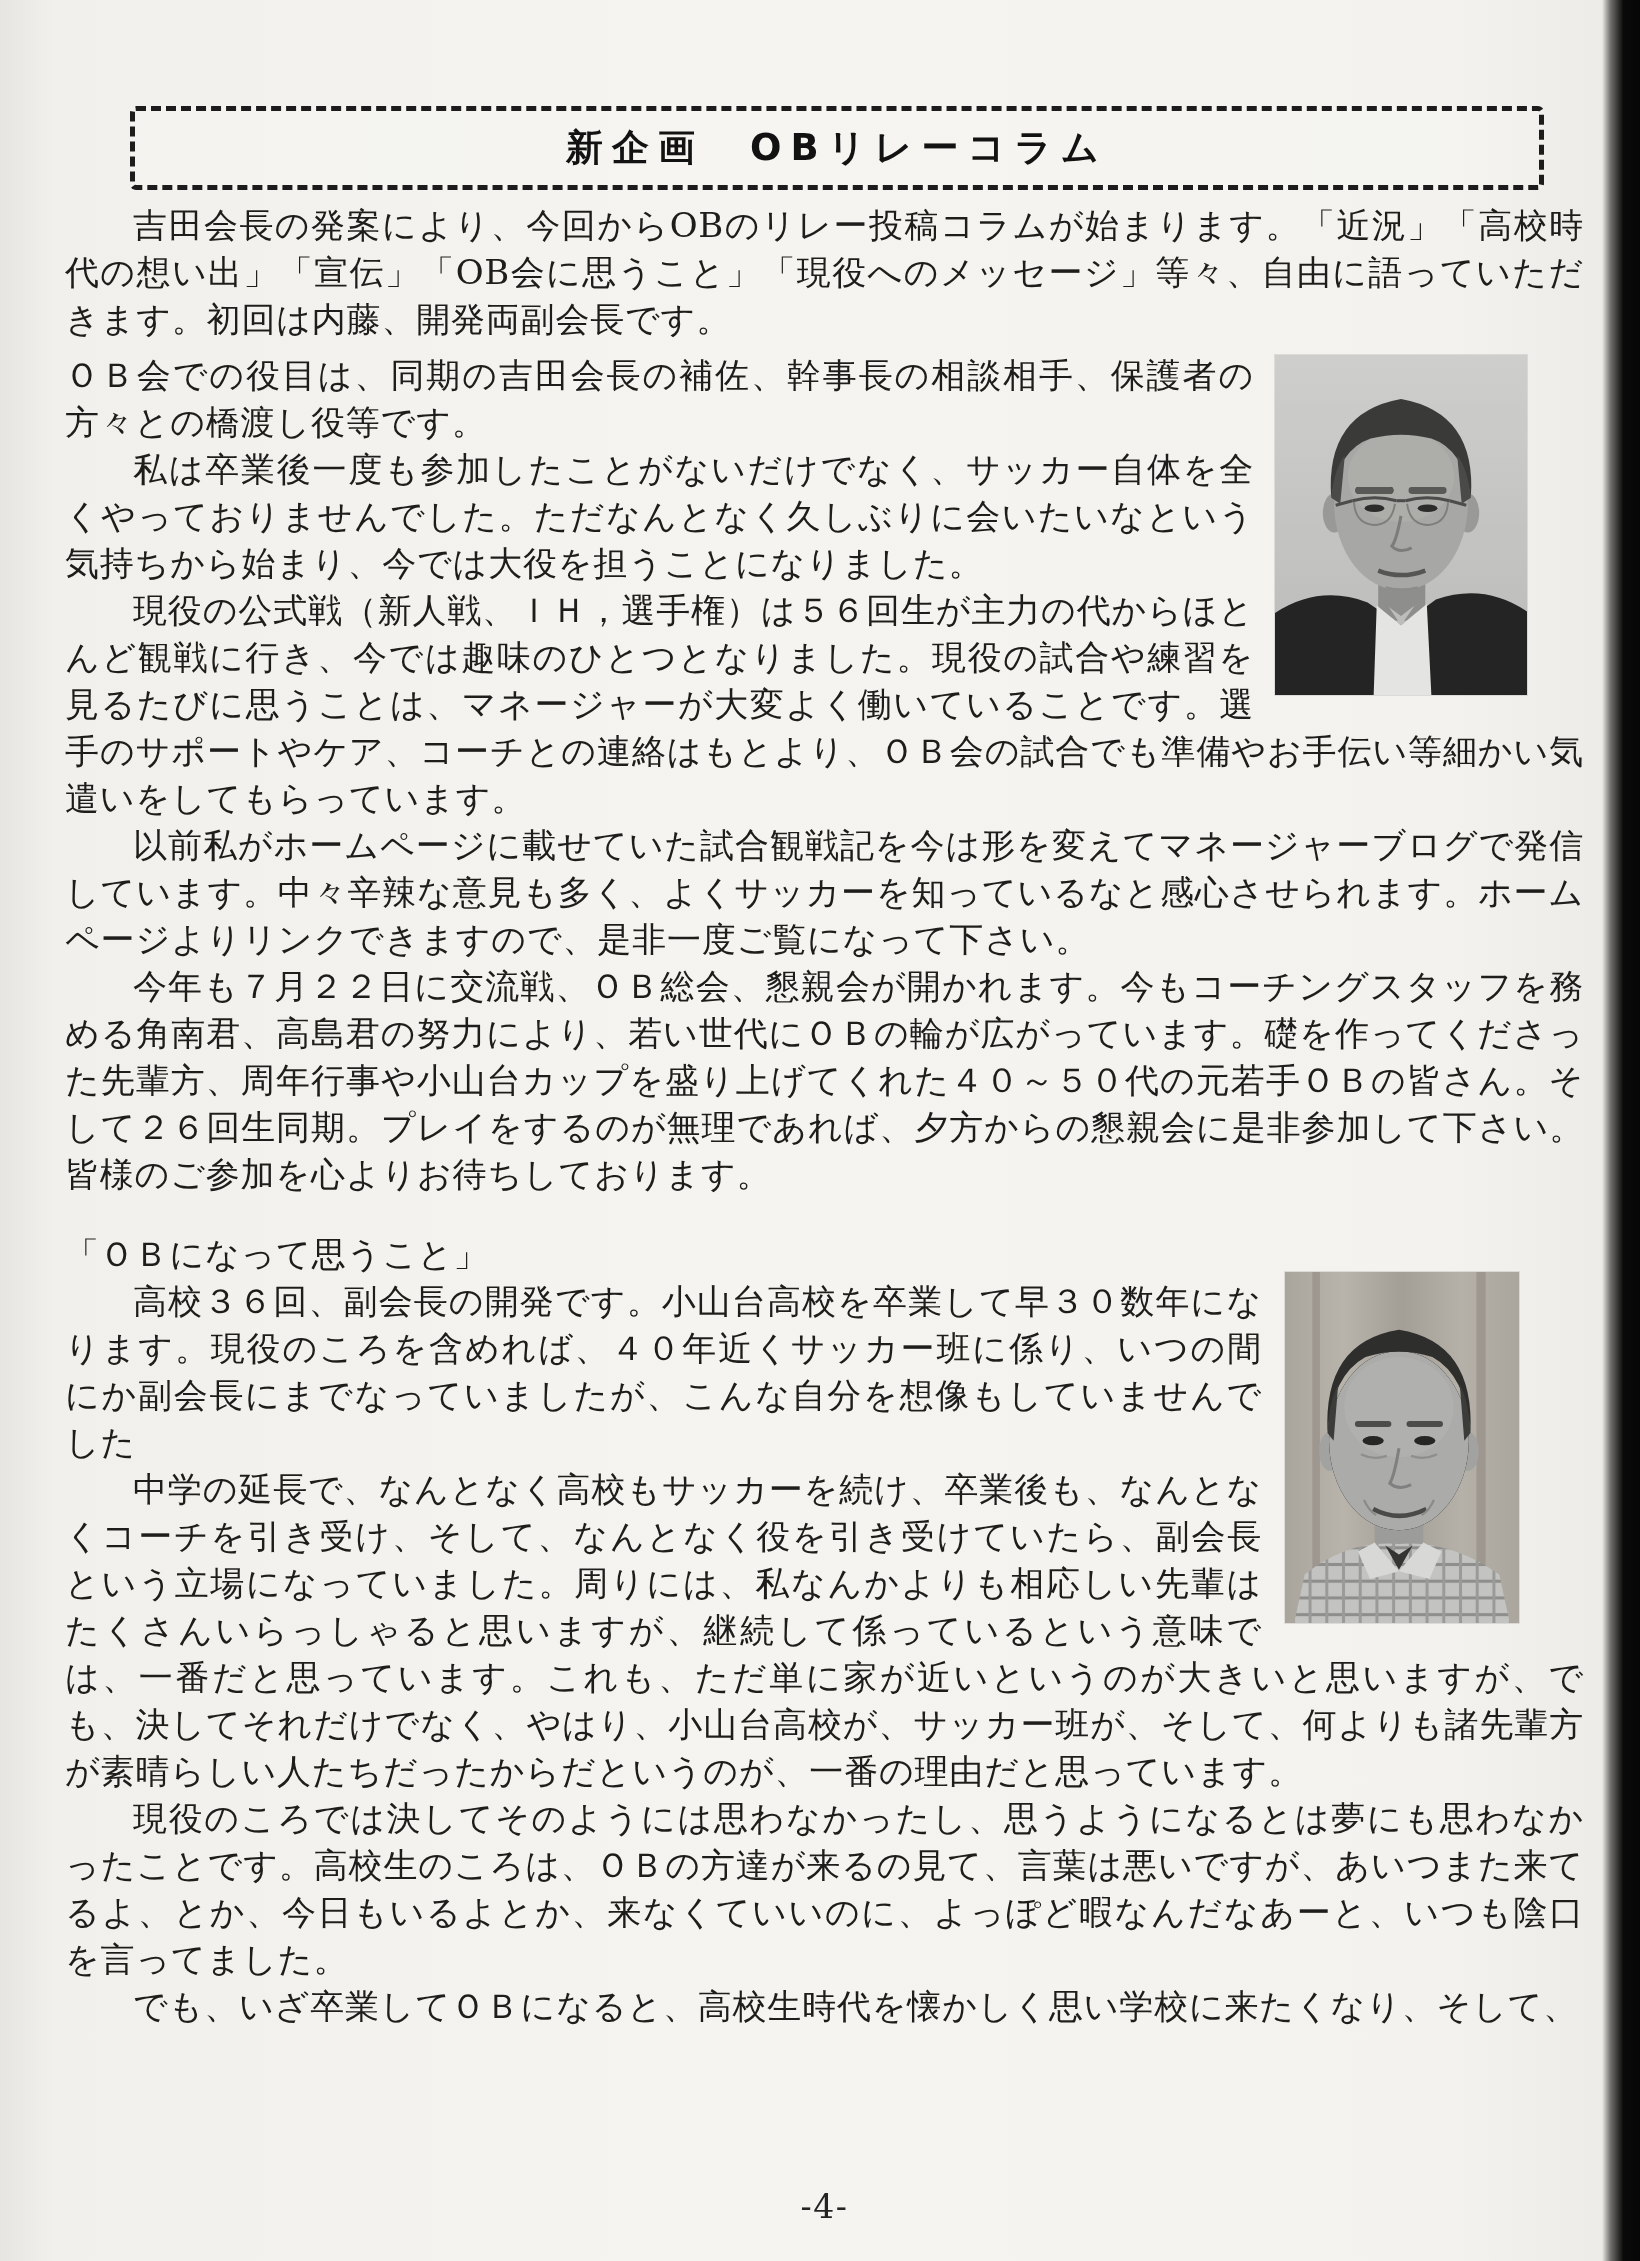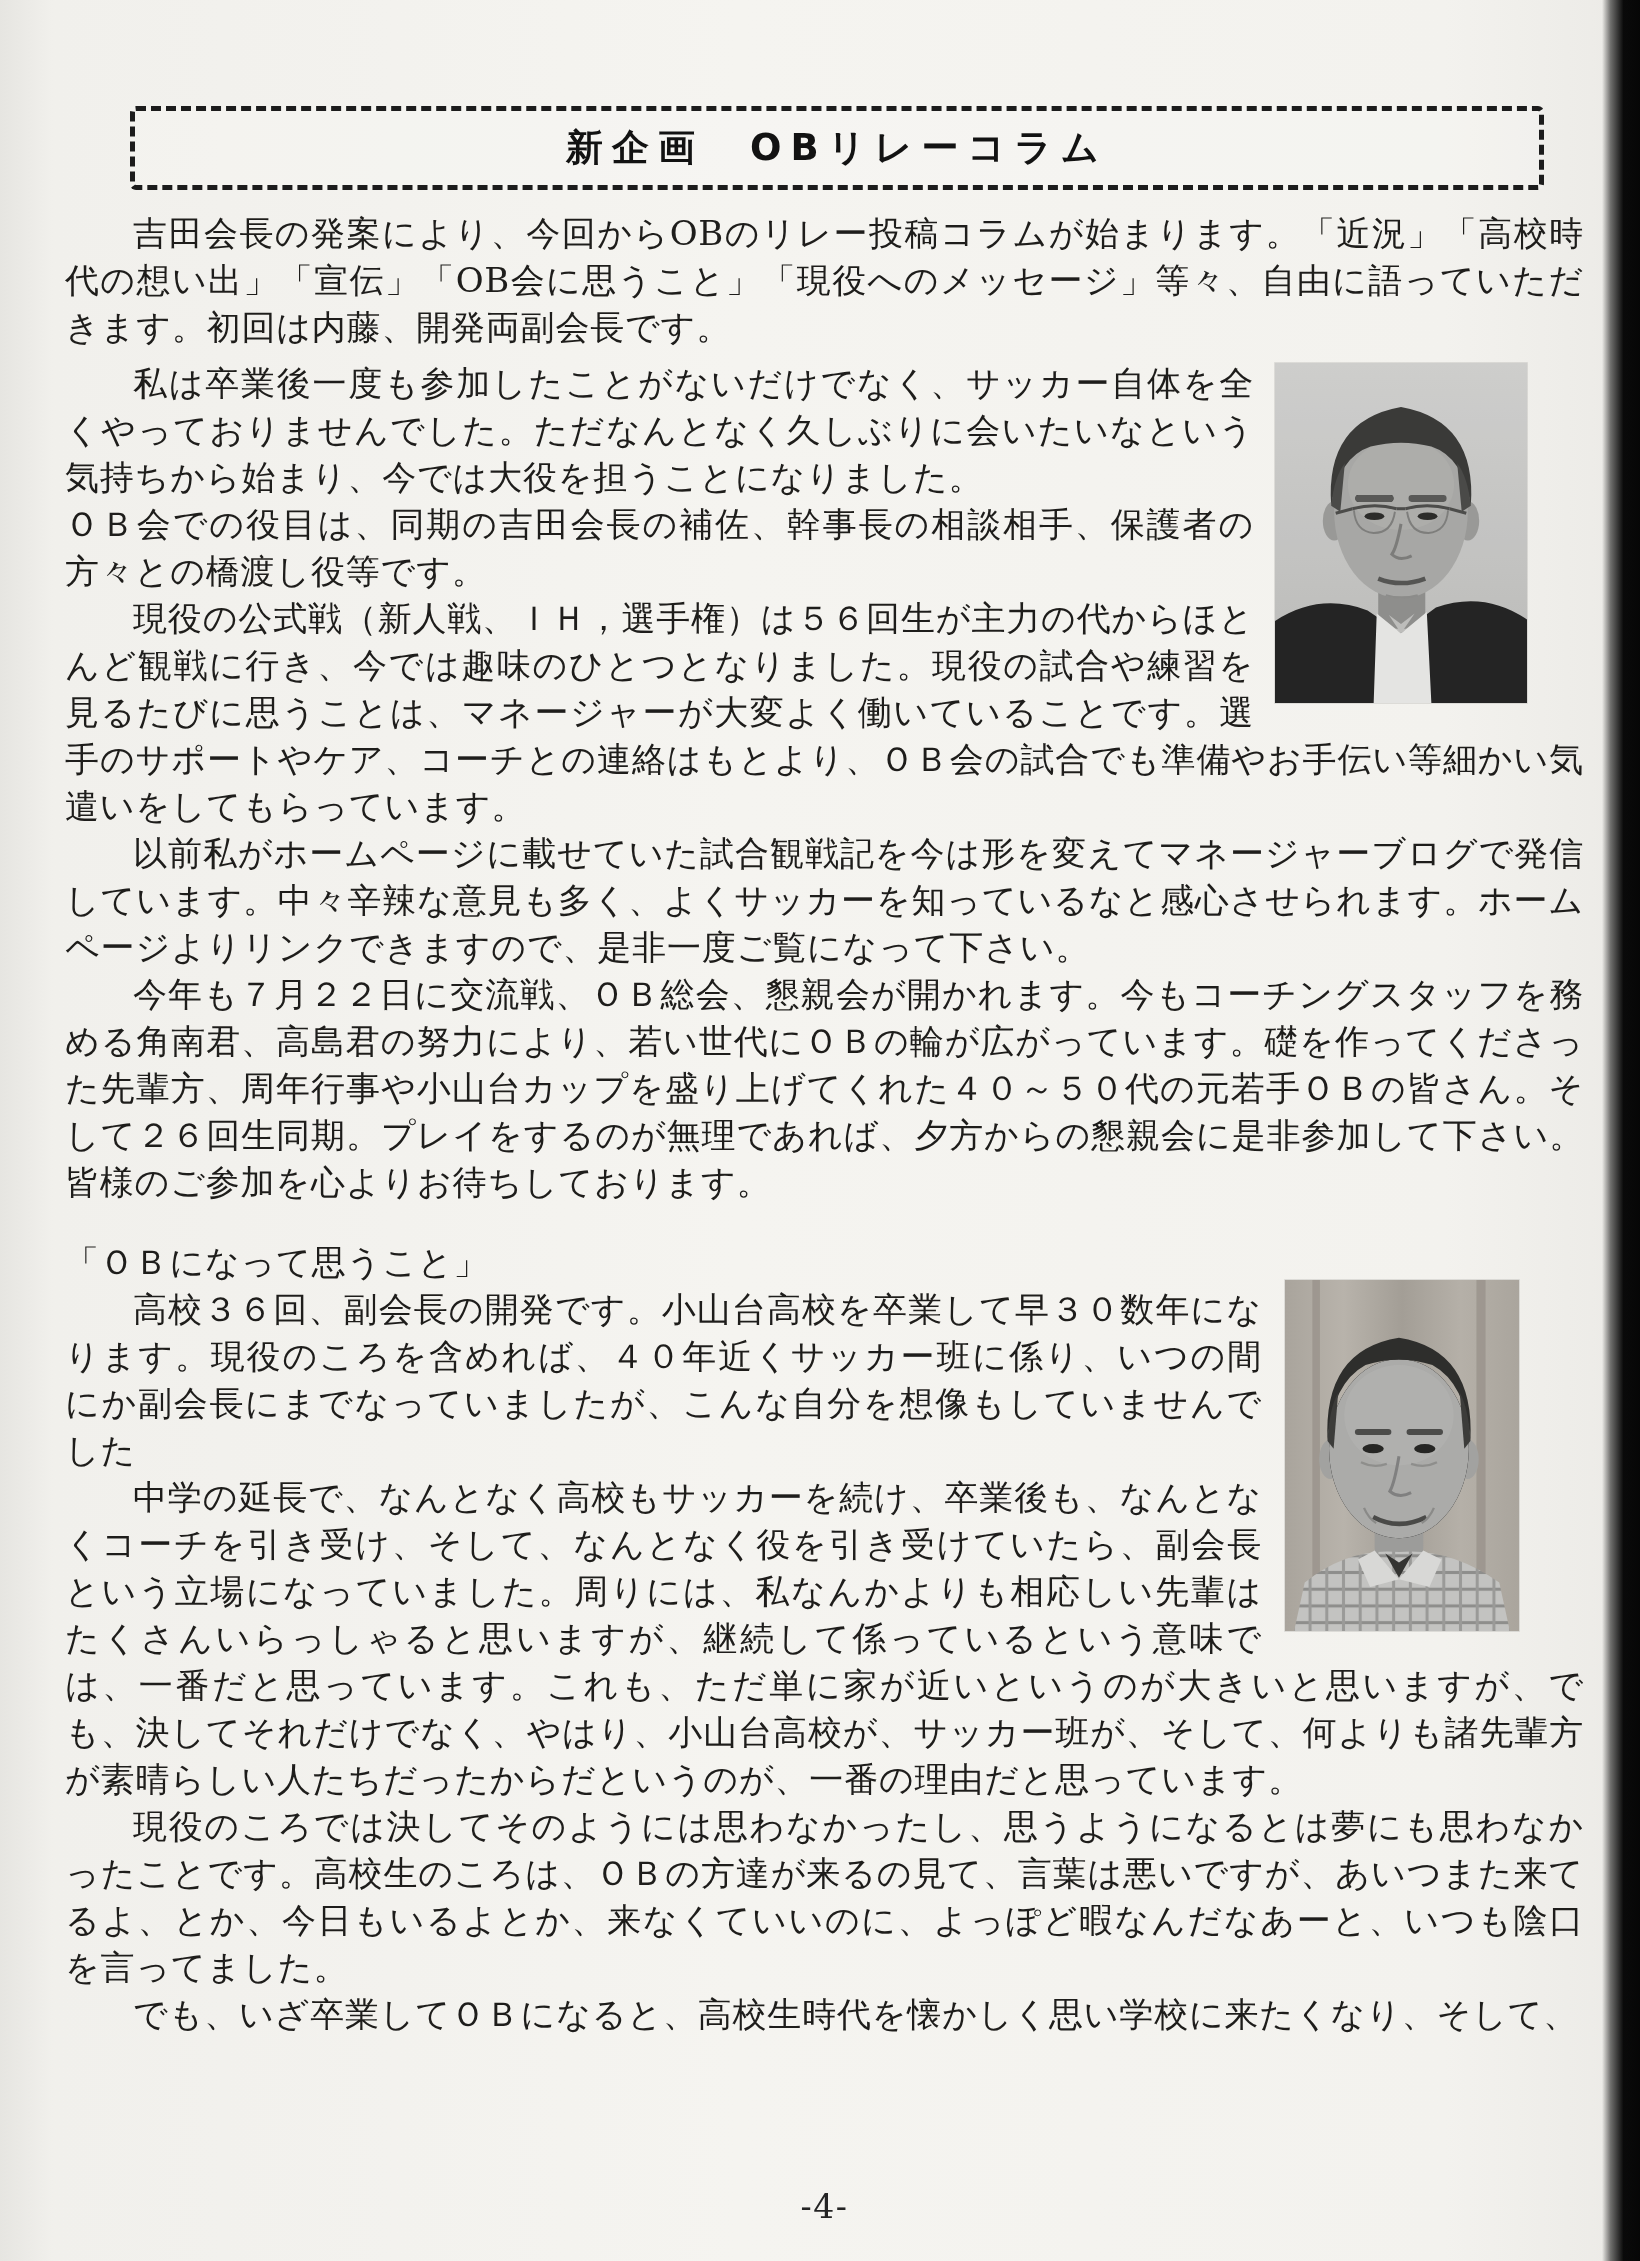--- a/index.html
+++ b/index.html
@@ -28,21 +28,21 @@
     margin:0;font-family:"DejaVu Sans","Liberation Sans",sans-serif;
     font-weight:bold;font-size:37px;letter-spacing:9px;color:#121212;
     white-space:nowrap;
   }
   .para{
     margin:0;font-size:34px;line-height:47px;
     text-align:justify;text-justify:inter-ideograph;
     letter-spacing:0.8px;
   }
   .indent{text-indent:2em;}
-  .intro{margin-top:20px;}
+  .intro{margin-top:12px;}
   .section-1{margin-top:9px;}
   .sec-heading{
     margin:33px 0 0 0;font-weight:normal;
     font-size:34px;line-height:47px;letter-spacing:0.8px;
   }
   .photo{float:right;box-shadow:0 0 0 0.8px rgba(0,0,0,.12);}
   .photo svg{display:block;width:100%;height:100%;}
   .photo-1{width:252px;height:340px;margin:3px 57px 12px 21px;}
   .photo-2{width:234px;height:351px;margin:-6px 65px 13.7px 23px;}
   .page-number{
@@ -110,22 +110,22 @@
 
           <ellipse cx="131" cy="202" rx="13" ry="5" fill="#2c2c2a"></ellipse>
           <ellipse cx="201" cy="202" rx="13" ry="5" fill="#2c2c2a"></ellipse>
 
           <path d="M166 212 Q160 244 154 252 Q164 262 180 254" stroke="#7c7c7a" stroke-width="4" fill="none"></path>
 
           <path d="M136 284 Q166 296 198 284" stroke="#555553" stroke-width="6" fill="none"></path>
           <path d="M146 306 Q166 312 188 306" stroke="#8c8c8a" stroke-width="3" fill="none"></path>
         </svg>
       </div>
+      <p class="para">ＯＢ会での役目は、同期の吉田会長の補佐、幹事長の相談相手、保護者の方々との橋渡し役等です。</p>
       <p class="para indent">私は卒業後一度も参加したことがないだけでなく、サッカー自体を全くやっておりませんでした。ただなんとなく久しぶりに会いたいなという気持ちから始まり、今では大役を担うことになりました。</p>
-      <p class="para">ＯＢ会での役目は、同期の吉田会長の補佐、幹事長の相談相手、保護者の方々との橋渡し役等です。</p>
       <p class="para indent">現役の公式戦（新人戦、ＩＨ，選手権）は５６回生が主力の代からほとんど観戦に行き、今では趣味のひとつとなりました。現役の試合や練習を見るたびに思うことは、マネージャーが大変よく働いていることです。選手のサポートやケア、コーチとの連絡はもとより、ＯＢ会の試合でも準備やお手伝い等細かい気遣いをしてもらっています。</p>
       <p class="para indent">以前私がホームページに載せていた試合観戦記を今は形を変えてマネージャーブログで発信しています。中々辛辣な意見も多く、よくサッカーを知っているなと感心させられます。ホームページよりリンクできますので、是非一度ご覧になって下さい。</p>
       <p class="para indent">今年も７月２２日に交流戦、ＯＢ総会、懇親会が開かれます。今もコーチングスタッフを務める角南君、高島君の努力により、若い世代にＯＢの輪が広がっています。礎を作ってくださった先輩方、周年行事や小山台カップを盛り上げてくれた４０～５０代の元若手ＯＢの皆さん。そして２６回生同期。プレイをするのが無理であれば、夕方からの懇親会に是非参加して下さい。皆様のご参加を心よりお待ちしております。</p>
     </section>
 
     <section class="section-2">
       <h2 class="sec-heading">「ＯＢになって思うこと」</h2>
       <div class="photo photo-2">
         <svg viewBox="0 0 308 462" preserveAspectRatio="none">
           <defs>

